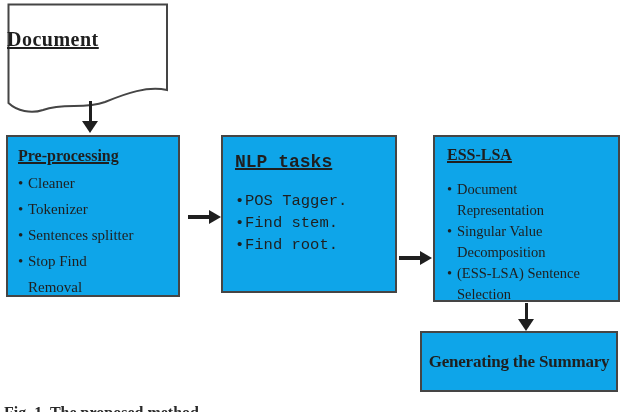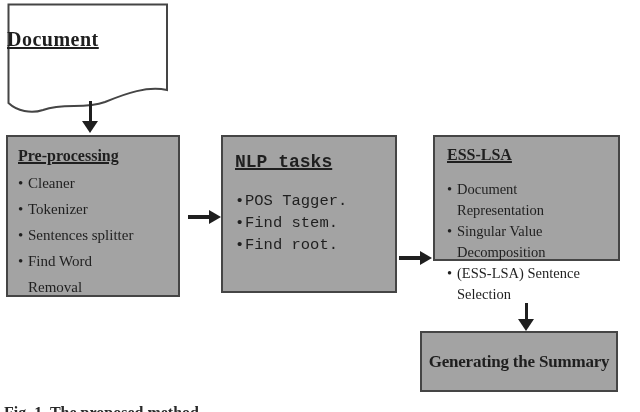--- a/index.html
+++ b/index.html
@@ -20,27 +20,27 @@
     text-align: left;
     font-size: 20px; font-weight: bold;
     text-decoration: underline;
     text-decoration-thickness: 2px;
     letter-spacing: 0.5px;
   }
 
   
   .pbox {
     position: absolute;
-    background: #a3a3a3;
+    background: #0ea5e9;
     border: 2px solid #454545;
     box-sizing: border-box;
   }
   #box-pre { left: 6px;   top: 135px; width: 174px; height: 162px; padding: 9px 6px 0 10px; }
   #box-nlp { left: 221px; top: 135px; width: 176px; height: 158px; padding: 13px 6px 0 12px; font-family: Liberation Mono, monospace; }
-  #box-ess { left: 433px; top: 135px; width: 187px; height: 126px; padding: 8px 6px 0 12px; }
+  #box-ess { left: 433px; top: 135px; width: 187px; height: 167px; padding: 8px 6px 0 12px; }
 
   .pbox .title {
     font-weight: bold;
     text-decoration: underline;
     text-decoration-thickness: 2px;
     white-space: nowrap;
   }
   #box-pre .title { font-size: 16px; line-height: 20px; }
   #box-nlp .title { font-size: 18px; line-height: 24px; }
   #box-ess .title { font-size: 16px; line-height: 20px; }
@@ -115,21 +115,21 @@
       <li>
         <span class="blt">•</span>
         <span>Tokenizer</span>
       </li>
       <li>
         <span class="blt">•</span>
         <span>Sentences splitter</span>
       </li>
       <li class="maxw-100">
         <span class="blt">•</span>
-        <span>Find Word Removal</span>
+        <span>Stop Find Removal</span>
       </li>
     </ul>
   </div>
 
   <div>
     <div class="abs shaft-h" style="left:188px; top:215px; width:22px;"></div>
     <div class="abs head-right" style="left:209px; top:210px;"></div>
   </div>
 
   <div id="box-nlp" class="pbox">

